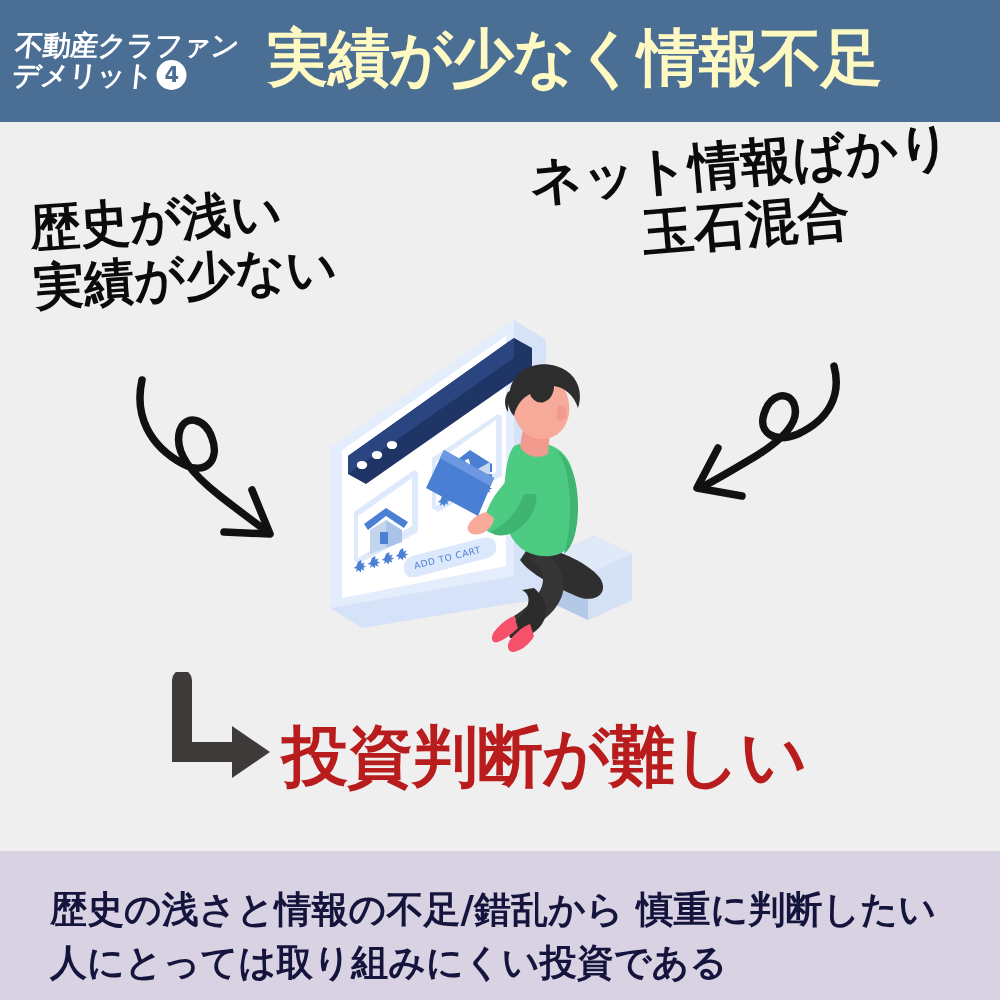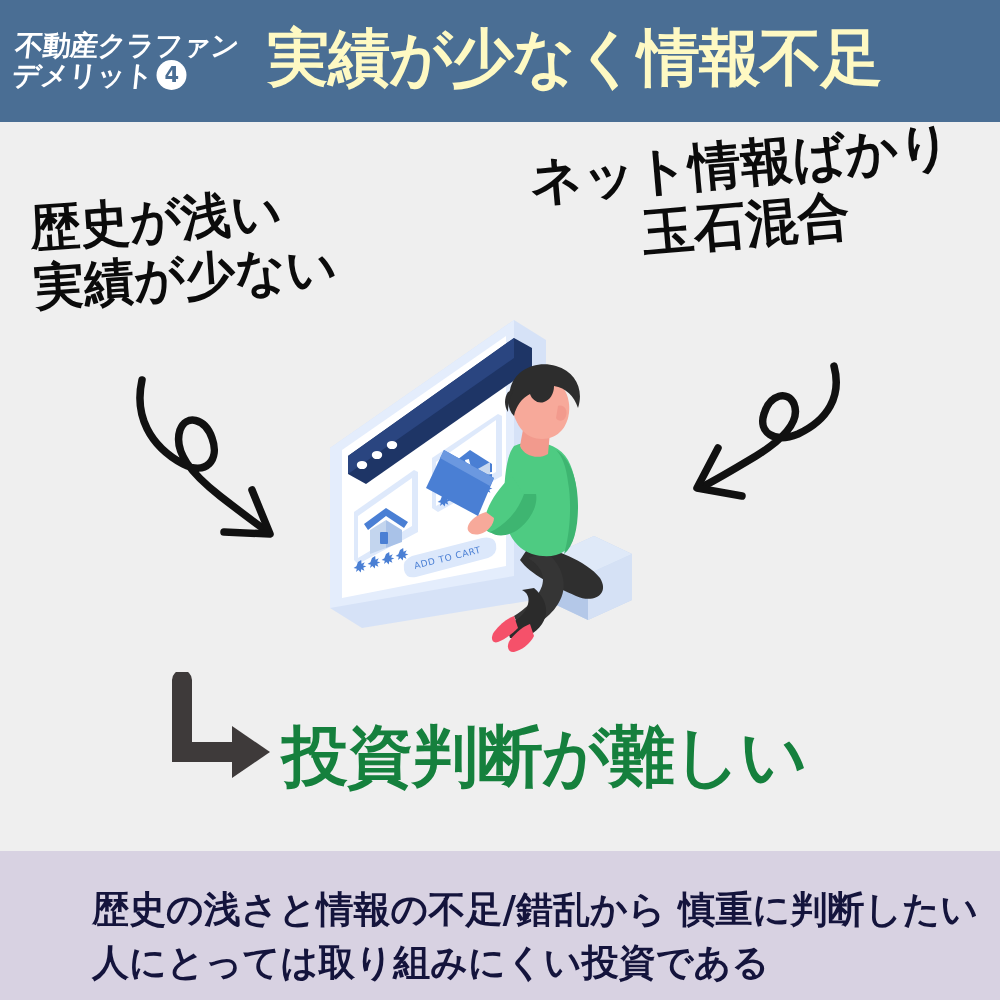--- a/index.html
+++ b/index.html
@@ -90,35 +90,35 @@
   
   .conclusion {
     position: absolute;
     left: 168px; top: 672px;
     display: flex;
     align-items: flex-end;
     gap: 8px;
   }
   .l-arrow { flex: 0 0 auto; margin-bottom: 6px; }
   .conclusion-text {
-    color: #15803d;
+    color: #b91c1c;
     font-size: 66px;
     font-weight: bold;
     letter-spacing: -1px;
     line-height: 1;
     white-space: nowrap;
   }
 
   
   .footer {
     position: absolute;
     left: 0; top: 851px;
     width: 1000px; height: 149px;
     background: #d8d2e2;
-    padding: 33px 0 0 92px;
+    padding: 33px 0 0 50px;
   }
   .footer-line {
     color: #14143c;
     font-size: 37px;
     font-weight: bold;
     line-height: 1.42;
     white-space: nowrap;
   }
 </style>
 </head>

